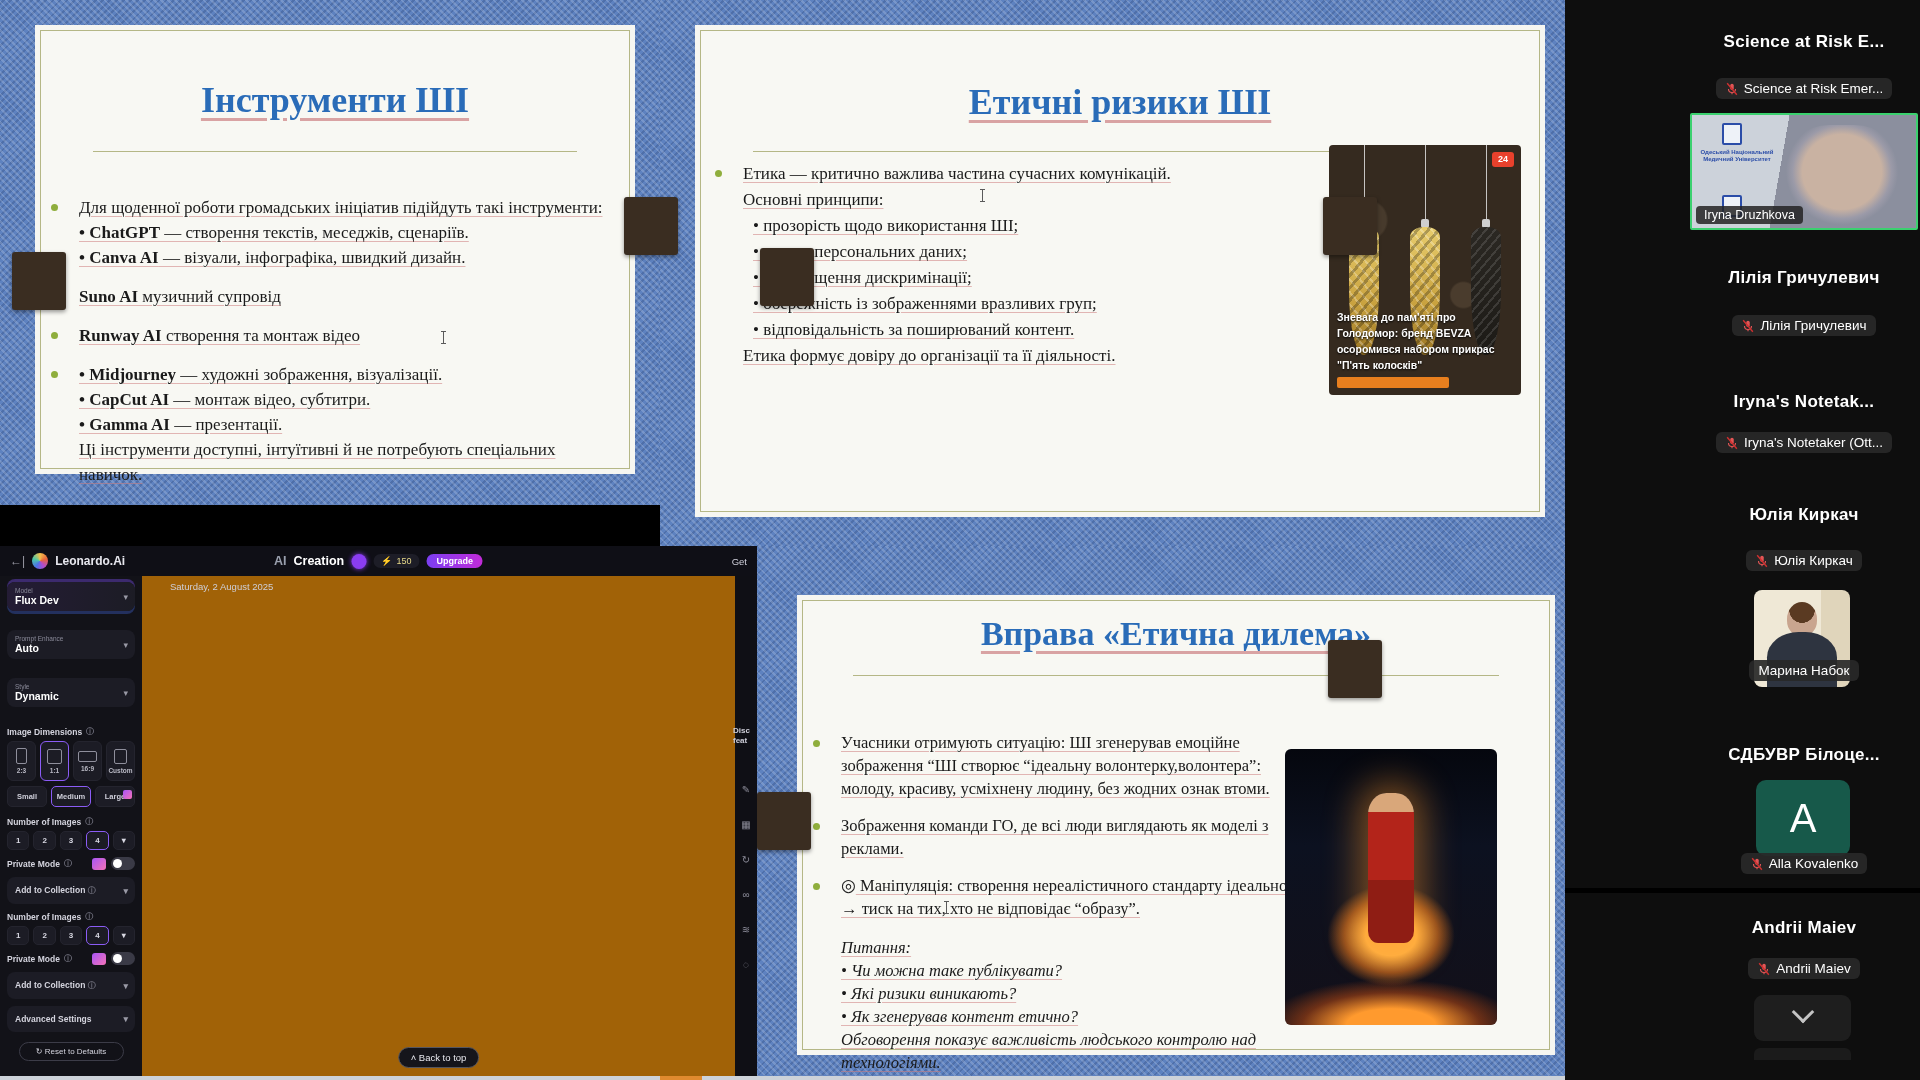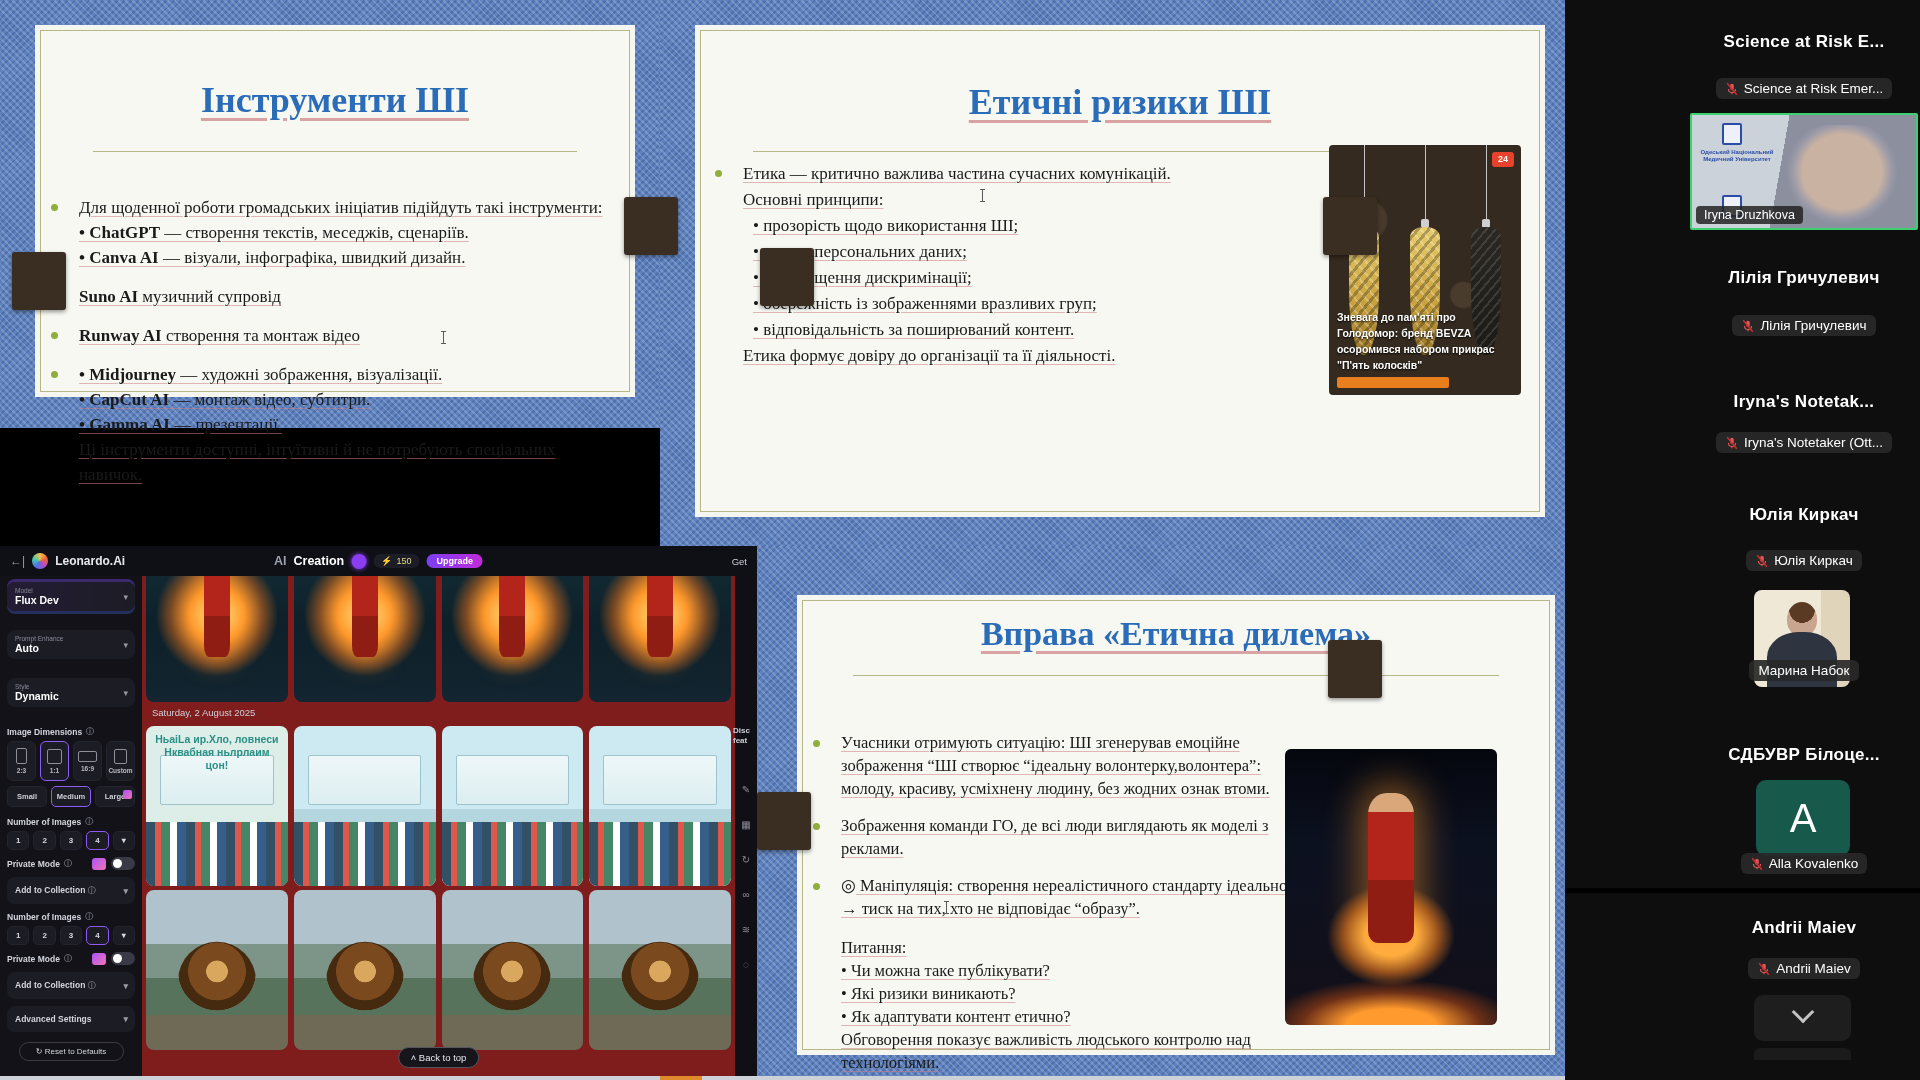--- a/index.html
+++ b/index.html
@@ -1,21 +1,21 @@
 <!DOCTYPE html>
 <html><head>
 <meta charset="utf-8">
 <style>
   * { margin:0; padding:0; box-sizing:border-box; }
   html,body { width:1920px; height:1080px; background:#000; overflow:hidden;
               font-family:"Liberation Sans", sans-serif; }
 
   
   .q { position:absolute; overflow:hidden; }
-  .q-tl { left:0; top:0; width:660px; height:428px; z-index:2; overflow:visible; }
+  .q-tl { left:0; top:0; width:660px; height:505px; z-index:2; overflow:visible; }
   .q-tr { left:660px; top:0; width:905px; height:546px; }
   .q-bl { left:0; top:546px; width:757px; height:530px; background:#0c0c12; }
   .q-br { left:757px; top:546px; width:808px; height:530px; }
 
   .denim { width:100%; height:100%; position:relative;
     background-color:#5e82c0;
     background-image:
       repeating-linear-gradient(45deg, rgba(255,255,255,.16) 0 2px, transparent 2px 5px),
       repeating-linear-gradient(-45deg, rgba(25,45,90,.22) 0 2px, transparent 2px 5px);
   }
@@ -72,21 +72,21 @@
   .bevza-tag { position:absolute; left:8px; bottom:7px; width:112px; height:11px;
                background:#e87f1e; border-radius:2px; }
   .bevza-badge { position:absolute; top:7px; right:7px; width:22px; height:15px;
                  background:#e8412c; border-radius:3px; color:#fff; font-size:9px;
                  font-weight:bold; text-align:center; line-height:15px;
                  font-family:"Liberation Sans",sans-serif; }
 
   
   .br-body { position:absolute; left:38px; top:130px; width:472px; font-size:16.5px;
              line-height:23px; }
-  .br-q { margin-top:16px; }
+  .br-q { margin-top:16px;font-style:italic; }
   .target { display:inline-block; font-family:"DejaVu Sans",sans-serif; font-weight:bold;
             color:#1c1c1c; font-size:17px; text-decoration:none; }
   .sman { position:absolute; right:52px; top:148px; width:212px; height:276px;
           border-radius:6px; overflow:hidden;
           background:linear-gradient(180deg,#05070e,#0c1120 35%,#131019 100%); }
   .sman::before { content:""; position:absolute; left:50%; top:54%; width:170px; height:150px;
           transform:translate(-50%,-30%);
           background:radial-gradient(ellipse 50% 45% at 50% 55%, #ffb244 0 30%,
                      rgba(255,130,30,.55) 55%, transparent 75%); }
   .sman::after { content:""; position:absolute; left:50%; top:16%; width:46px; height:150px;
@@ -160,22 +160,22 @@
   .pbadge2 { width:14px; height:12px; border-radius:3px;
              background:linear-gradient(135deg,#a855f7,#f472b6); }
   .tgl { width:24px; height:13px; border-radius:7px; background:#3a3a46; position:relative; }
   .tgl::after { content:""; position:absolute; left:2px; top:2px; width:9px; height:9px;
                 border-radius:50%; background:#fff; }
   .acard { background:#1c1c25; border-radius:8px; padding:8px; margin:7px 0;
            font-size:8.5px; font-weight:bold; color:#d4d4de; position:relative; }
   .reset { margin:10px auto 0; width:105px; border:1px solid #3c3c48; border-radius:12px;
            font-size:8px; color:#d4d4de; text-align:center; padding:4px 0; }
 
-  .leo-feed { flex:1; display:flex; flex-direction:column; min-width:0; position:relative;
-              background:#7f1d1d; padding:0 4px; }
+  .leo-feed { flex:1; display:flex; flex-direction:row; min-width:0; position:relative;
+              background:#a16207; padding:0 4px; }
   .irow { display:flex; gap:6px; overflow:hidden; }
   .irow.r1 { height:126px; }
   .irow.r2, .irow.r3 { height:160px; margin-top:4px;justify-content:center; }
   .tile { flex:1; border-radius:8px; position:relative; overflow:hidden; }
   .r1 .tile { height:170px; margin-top:-44px; }
   .hero { background:linear-gradient(180deg,#14303a,#0e2029 55%,#122530); }
   .hero::before { content:""; position:absolute; left:50%; top:42%; width:120px; height:120px;
       transform:translate(-50%,-40%);
       background:radial-gradient(circle, #ffd977 0 14%, #ff9a2e 32%,
                  rgba(220,110,30,.5) 55%, transparent 72%); }
@@ -491,21 +491,21 @@
       </div>
       <div class="rule" style="margin:22px 50px 0;"></div>
       <div class="sbody br-body">
         <div class="ln bul">Учасники отримують ситуацію: ШІ згенерував емоційне зображення “ШІ створює “ідеальну волонтерку,волонтера”: молоду, красиву, усміхнену людину, без жодних ознак втоми.</div>
         <div class="ln bul gap">Зображення команди ГО, де всі люди виглядають як моделі з реклами.</div>
         <div class="ln bul gap"><span class="target">◎</span> <span>Маніпуляція: створення нереалістичного стандарту ідеальності → тиск на тих, хто не відповідає “образу”.</span></div>
         <div class="br-q">
           <div class="ln">Питання:</div>
           <div class="ln">• Чи можна таке публікувати?</div>
           <div class="ln">• Які ризики виникають?</div>
-          <div class="ln">• Як адаптувати контент етично?</div>
+          <div class="ln">• Як згенерував контент етично?</div>
           <div class="ln">Обговорення показує важливість людського контролю над технологіями.</div>
         </div>
       </div>
       <div class="sman">
           <div class="glow"></div>
         </div>
       <div class="ibeam" style="left:143px; top:300px;"></div>
     </div>
   </div>
 </div>

